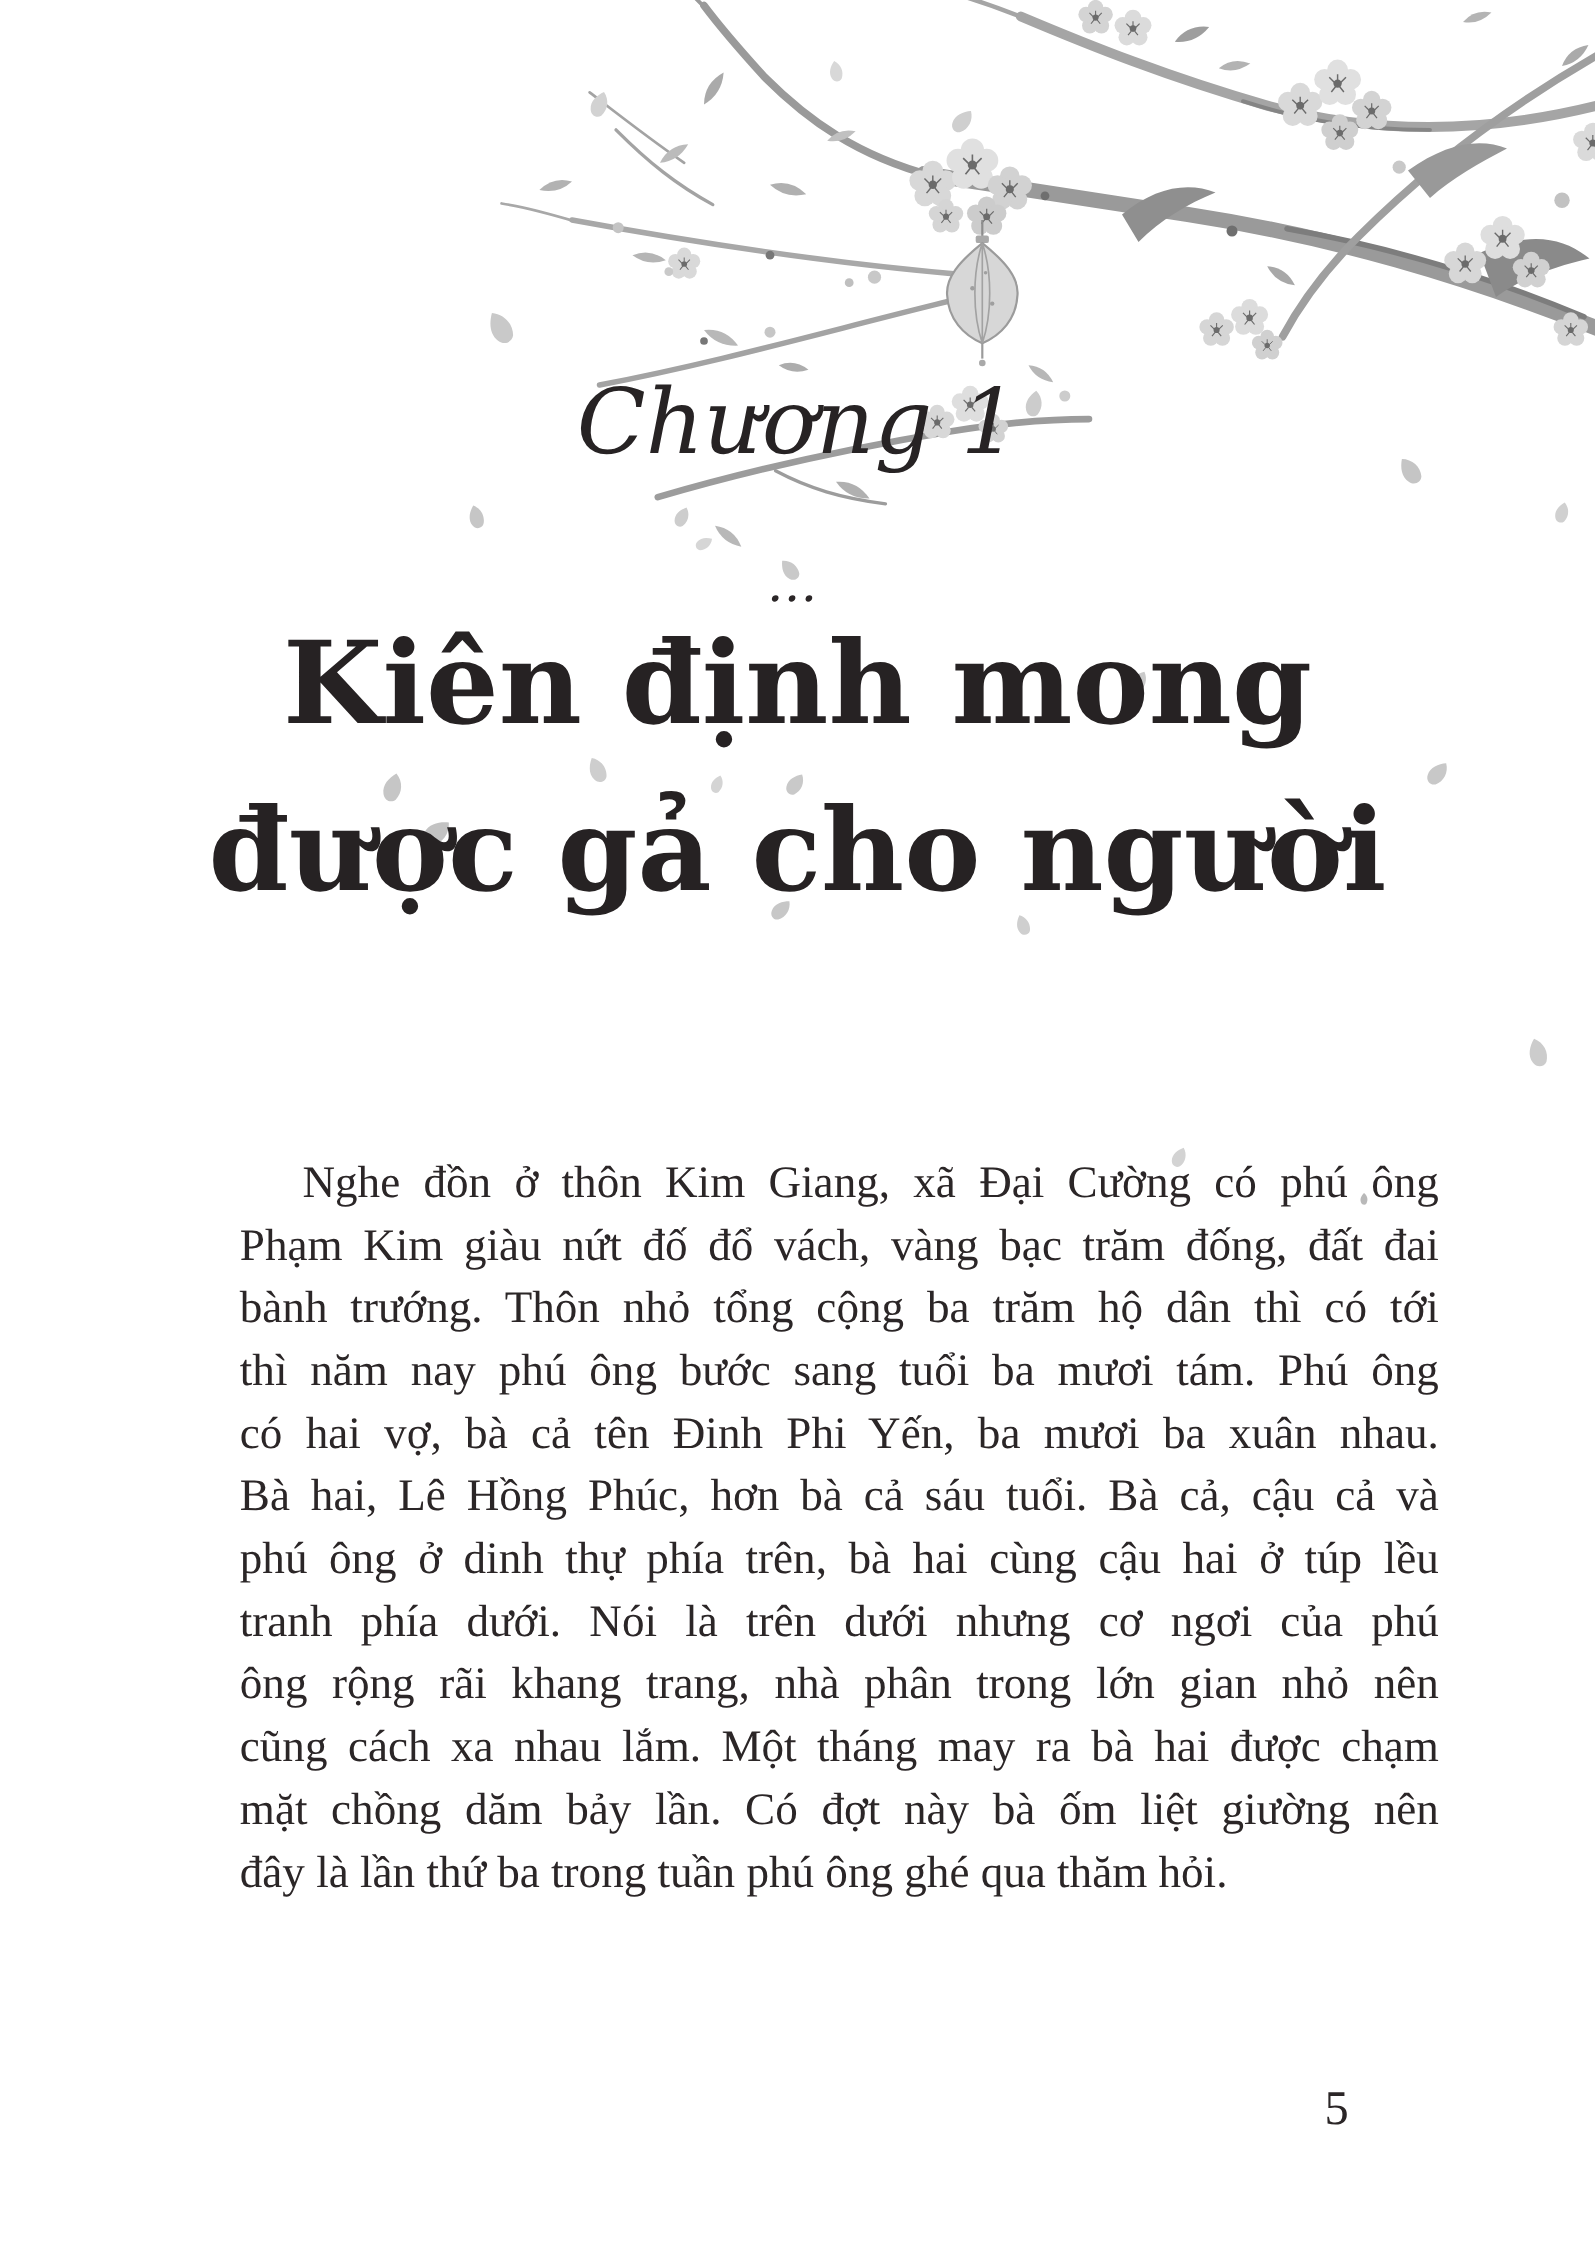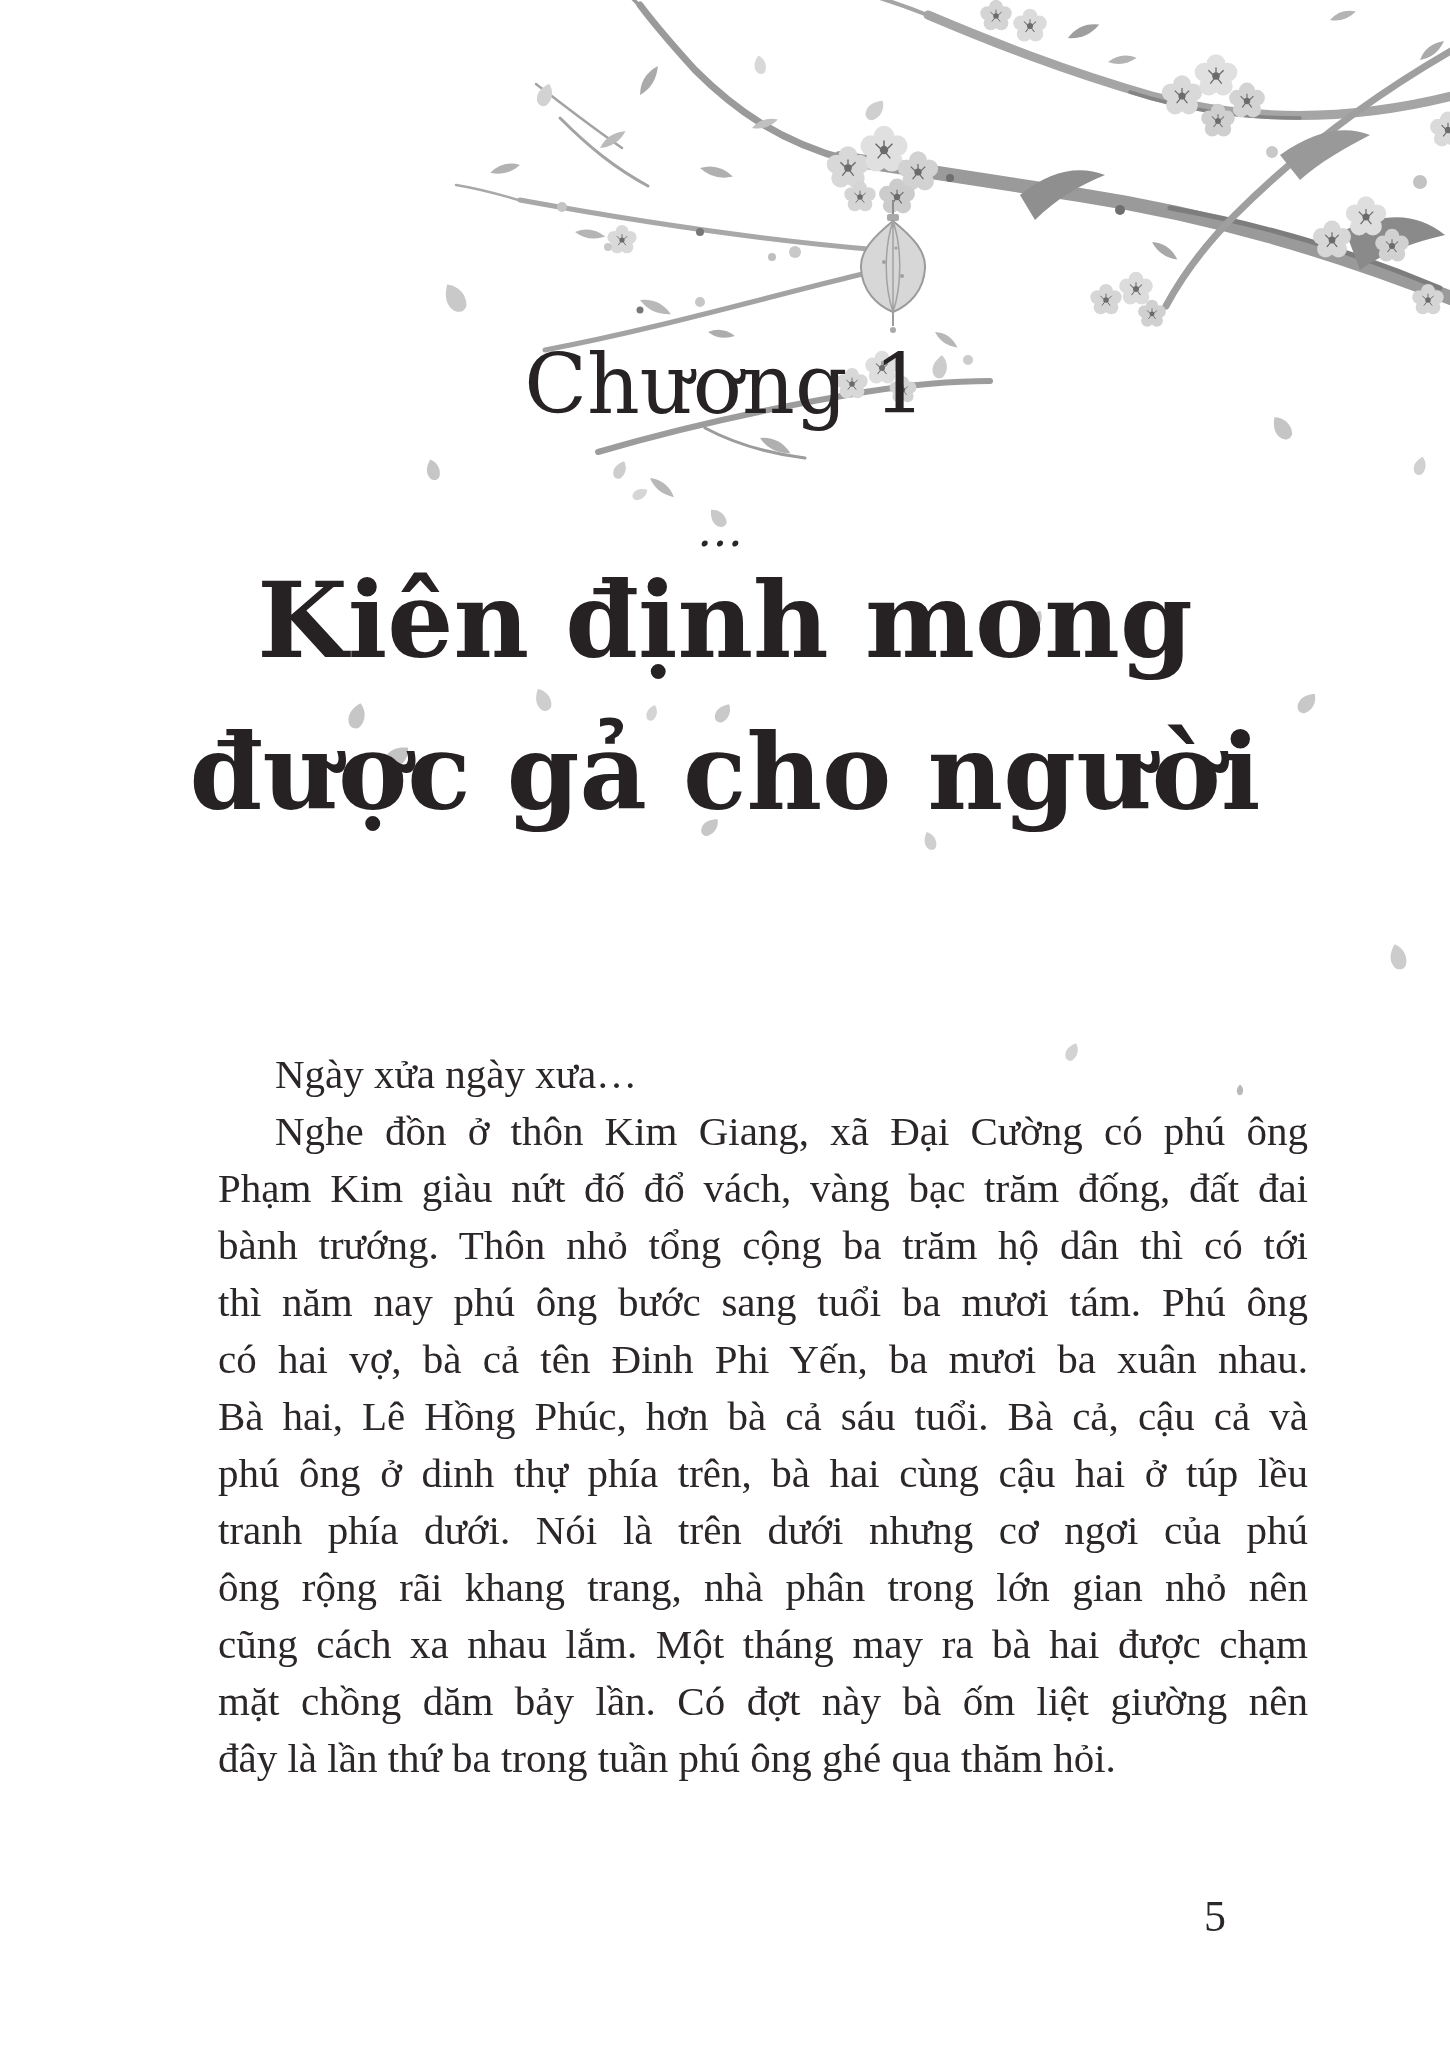--- a/index.html
+++ b/index.html
@@ -10,20 +10,21 @@
     background:#ffffff;
     overflow:hidden;
     font-family:"Liberation Serif", serif;
     color:#2b2627;
   }
   .decor-svg{position:absolute;left:0;top:0;pointer-events:none;}
   .center-band{position:absolute;left:25px;width:1400px;text-align:center;}
   .chapter-label{
     top:342px;
     font-family:"DejaVu Serif", serif;
+    font-style:italic;
     font-size:82px;
     line-height:1.05;
     color:#272324;
   }
   .chapter-ellipsis{
     top:500px;
     font-family:"DejaVu Serif", serif;
     font-style:italic;
     font-size:46px;
     letter-spacing:10px;
@@ -214,21 +215,20 @@
   <div class="center-band chapter-label">Chương 1</div>
 
   <div class="center-band chapter-ellipsis">…</div>
 
   <div class="center-band chapter-title">
     <div>Kiên định mong</div>
     <div>được gả cho người</div>
   </div>
 
   <div class="body-block">
-    <div class="bline indent">Ngày xửa ngày xưa…</div>
     <div class="bline indent just">Nghe đồn ở thôn Kim Giang, xã Đại Cường có phú ông</div>
     <div class="bline just">Phạm Kim giàu nứt đố đổ vách, vàng bạc trăm đống, đất đai</div>
     <div class="bline just">bành trướng. Thôn nhỏ tổng cộng ba trăm hộ dân thì có tới</div>
     <div class="bline just">thì năm nay phú ông bước sang tuổi ba mươi tám. Phú ông</div>
     <div class="bline just">có hai vợ, bà cả tên Đinh Phi Yến, ba mươi ba xuân nhau.</div>
     <div class="bline just">Bà hai, Lê Hồng Phúc, hơn bà cả sáu tuổi. Bà cả, cậu cả và</div>
     <div class="bline just">phú ông ở dinh thự phía trên, bà hai cùng cậu hai ở túp lều</div>
     <div class="bline just">tranh phía dưới. Nói là trên dưới nhưng cơ ngơi của phú</div>
     <div class="bline just">ông rộng rãi khang trang, nhà phân trong lớn gian nhỏ nên</div>
     <div class="bline just">cũng cách xa nhau lắm. Một tháng may ra bà hai được chạm</div>

